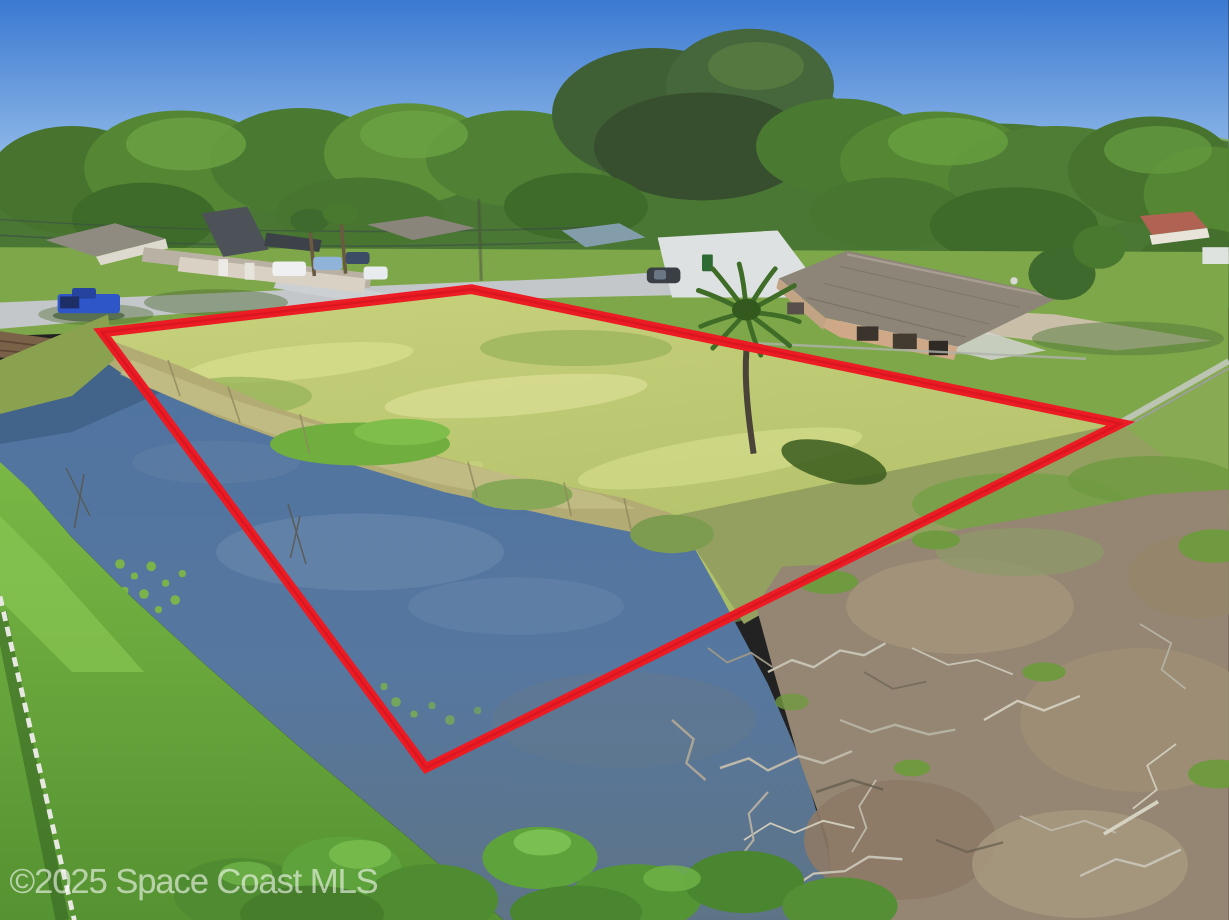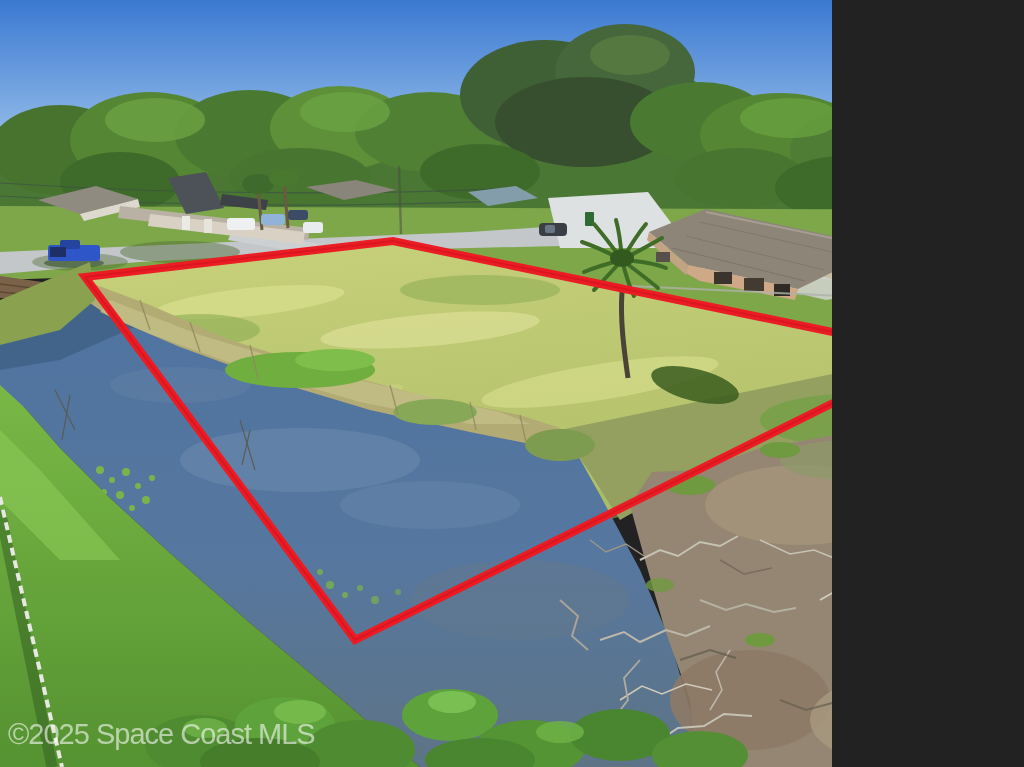--- a/index.html
+++ b/index.html
@@ -1,16 +1,16 @@
 <!DOCTYPE html>
 <html><head>
 <meta charset="utf-8">
 <style>
   html,body{margin:0;padding:0;background:#222;}
-  .stage{position:relative;width:832px;height:767px;overflow:hidden;font-family:"Liberation Sans",sans-serif;}
+  .stage{position:relative;width:1024px;height:767px;overflow:hidden;font-family:"Liberation Sans",sans-serif;}
   .stage svg{display:block;width:1024px;height:767px;}
   .watermark-text{font-family:"Liberation Sans",sans-serif;font-size:29px;letter-spacing:-1px;fill:#ffffff;opacity:.58;}
 </style>
 </head>
 <body>
 
 <div class="stage">
 <svg viewBox="0 0 1024 767" xmlns="http://www.w3.org/2000/svg">
   <defs>
     <linearGradient id="skyGrad" x1="0" y1="0" x2="0" y2="1">

